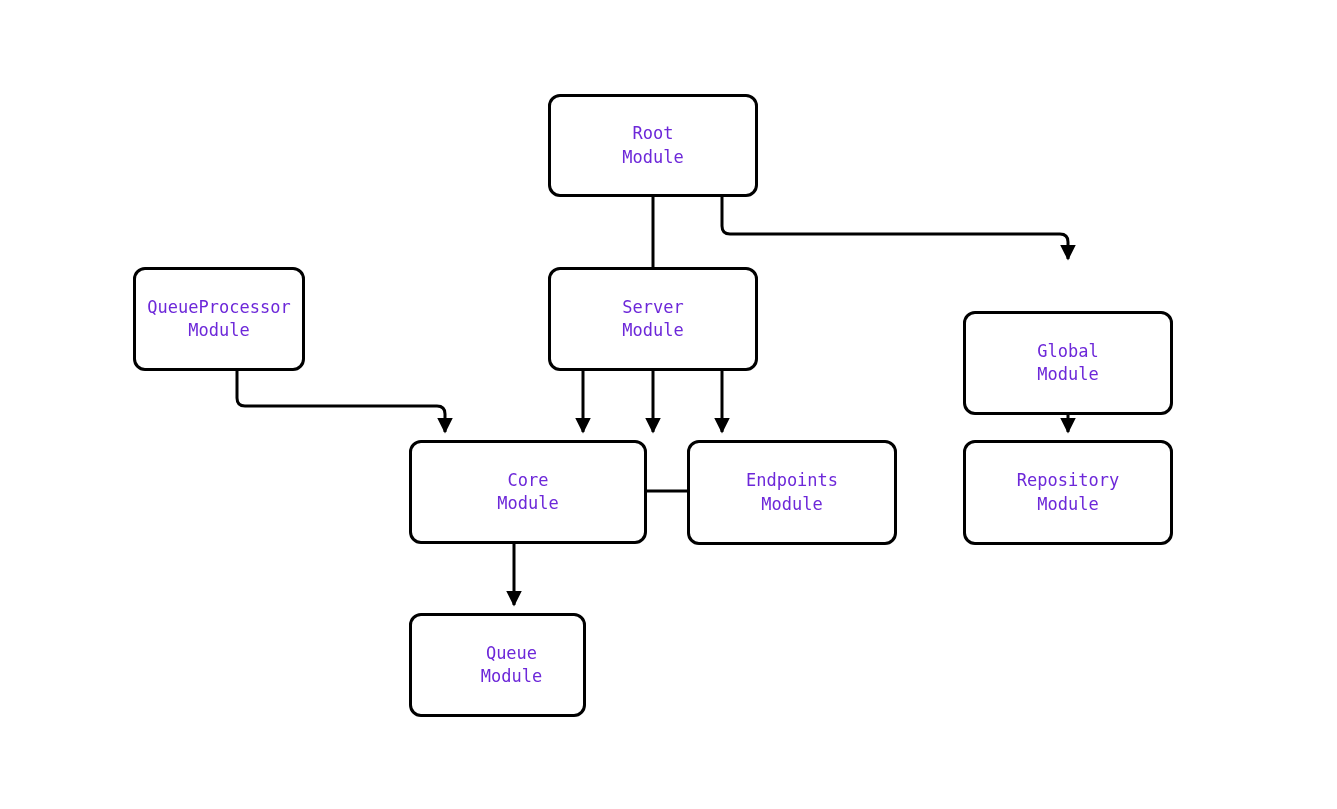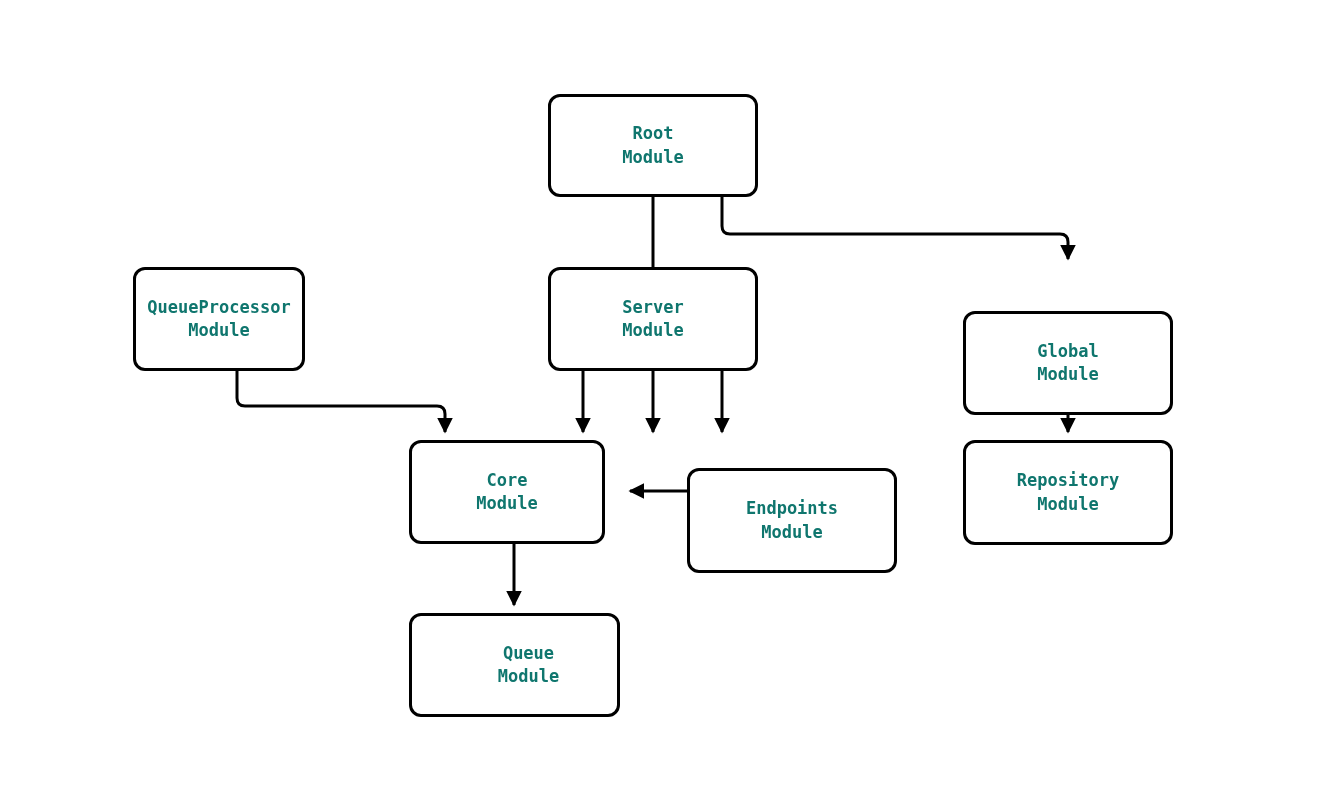--- a/index.html
+++ b/index.html
@@ -30,23 +30,23 @@
     border: 3px solid #000000;
     border-radius: 12px;
     display: flex;
     align-items: center;
     justify-content: center;
     z-index: 2;
   }
   .node-label {
     font-family: "DejaVu Sans Mono", monospace;
     font-size: 17px;
-    font-weight: bold;
+    font-weight: normal;
     line-height: 1.38;
-    color: #0f766e;
+    color: #6d28d9;
     text-align: center;
     white-space: pre;
     letter-spacing: 0px;
   }
 </style>
 </head>
 <body>
 
 <div id="canvas">
 
@@ -87,33 +87,33 @@
   <div class="node" style="left:548px; top:267px; width:210px; height:104px;">
     <div class="node-label">Server
 Module</div>
   </div>
 
   <div class="node" style="left:963px; top:267px; width:210px; height:104px;margin-top:44px;">
     <div class="node-label">Global
 Module</div>
   </div>
 
-  <div class="node" style="left:409px; top:440px; width:196px; height:104px;">
+  <div class="node" style="left:409px; top:440px; width:238px; height:104px;">
     <div class="node-label">Core
 Module</div>
   </div>
 
-  <div class="node" style="left:687px; top:440px; width:210px; height:105px;margin-top:28px;">
+  <div class="node" style="left:687px; top:440px; width:210px; height:105px;">
     <div class="node-label">Endpoints
 Module</div>
   </div>
 
   <div class="node" style="left:963px; top:440px; width:210px; height:105px;">
     <div class="node-label">Repository
 Module</div>
   </div>
 
-  <div class="node" style="left:409px; top:613px; width:211px; height:104px;padding-left:28px;">
+  <div class="node" style="left:409px; top:613px; width:177px; height:104px;padding-left:28px;">
     <div class="node-label">Queue
 Module</div>
   </div>
 
 </div>
 
 </body></html>

